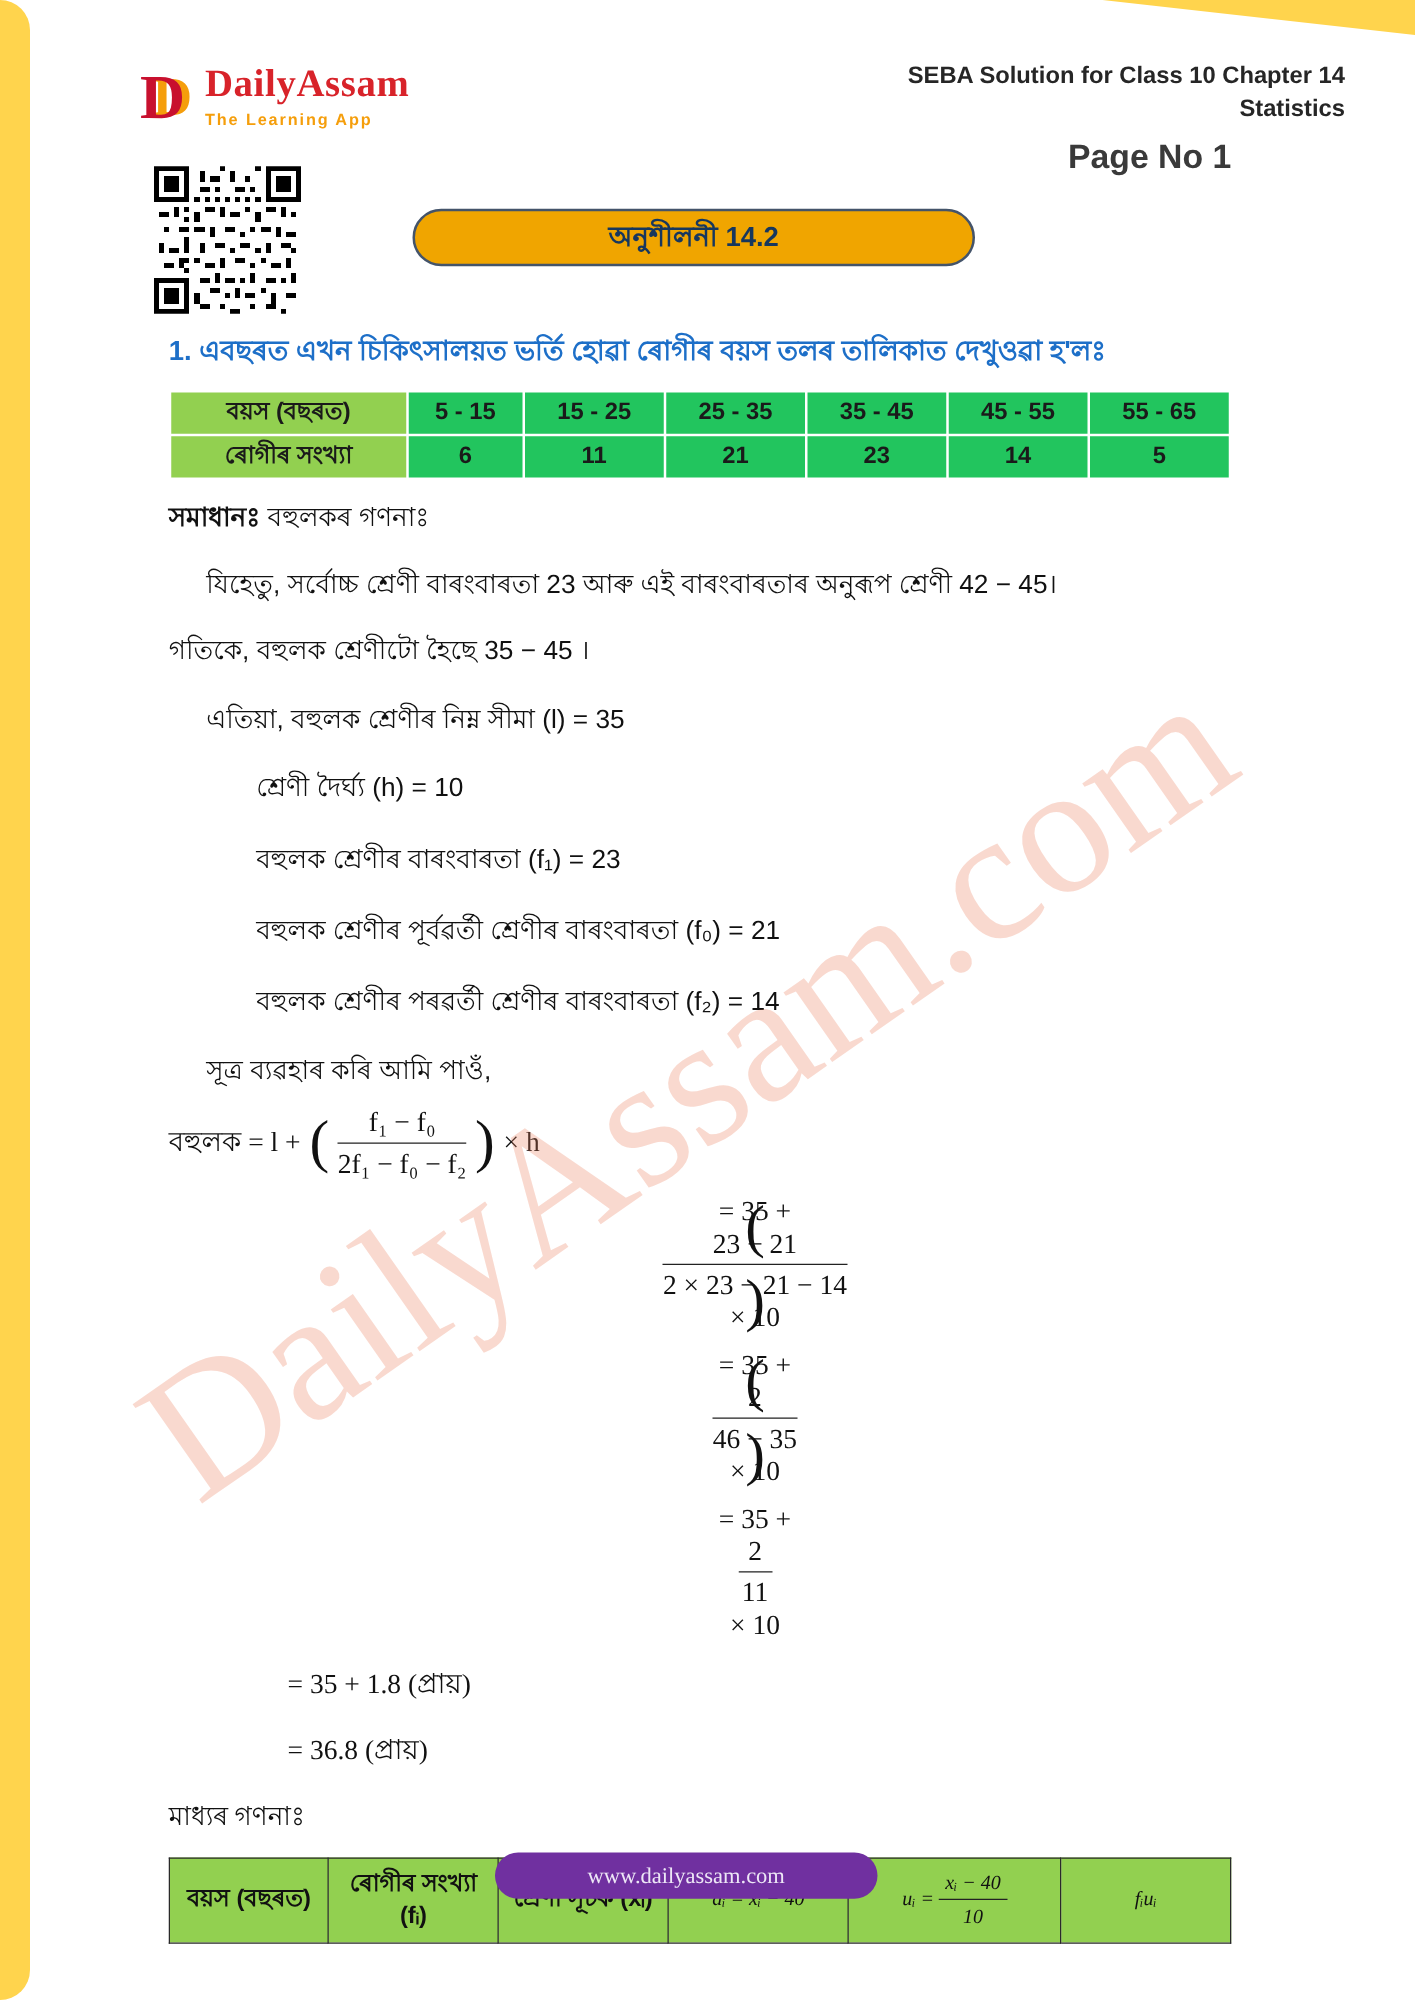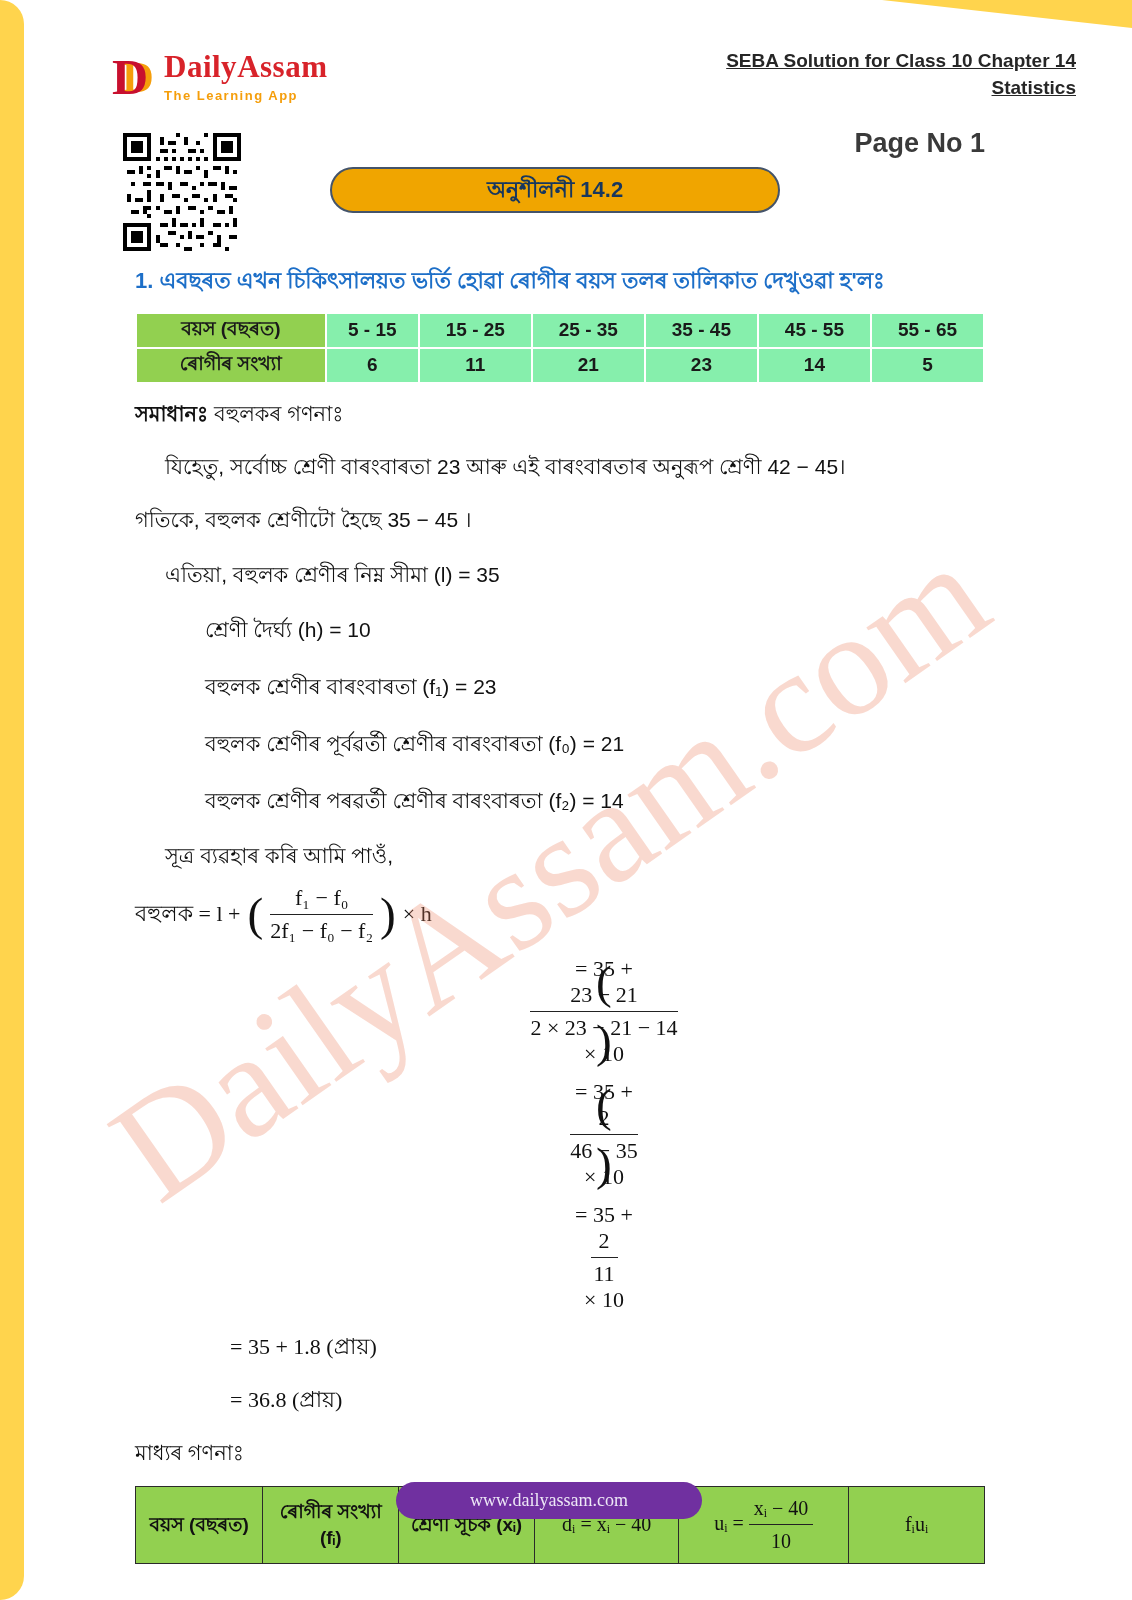--- a/index.html
+++ b/index.html
@@ -19,40 +19,40 @@
 
   
   .header { position:absolute; top:48px; left:112px; right:56px; display:flex;
             justify-content:space-between; align-items:flex-start; z-index:2; }
   .brand { display:flex; align-items:center; }
   .d-icon { position:relative; width:46px; height:56px; margin-right:6px; }
   .d-back  { position:absolute; left:10px; top:4px; color:#F59E0B; font:bold 44px "Liberation Serif", serif; }
   .d-front { position:absolute; left:0; top:0; color:#C8102E; font:bold 50px "Liberation Serif", serif; }
   .brand-name { font-size:31px; font-weight:bold; color:#D8232A; letter-spacing:0.5px; font-family:"Liberation Serif", serif;}
   .brand-tagline { font-size:13px; font-weight:bold; color:#F59E0B; letter-spacing:1.5px; margin-top:3px; }
-  .doc-title { text-align:right; font-size:19px; font-weight:bold; color:#262626; line-height:1.4;text-decoration:underline; }
-
-  .pageno { position:absolute; top:128px; right:147px; font-size:27px; font-weight:600; color:#3a3a3a; z-index:2; }
+  .doc-title { text-align:right; font-size:19px; font-weight:bold; color:#262626; line-height:1.4; }
+
+  .pageno { position:absolute; top:110px; right:147px; font-size:27px; font-weight:600; color:#3a3a3a; z-index:2; }
 
   .qr { position:absolute; top:133px; left:123px; width:118px; height:118px; z-index:2; }
 
   .badge { position:absolute; top:167px; left:330px; width:450px; height:46px; z-index:2;
            background:#F0A500; border:2px solid #44546A; border-radius:24px;
            display:flex; align-items:center; justify-content:center;
            font-size:22px; font-weight:bold; color:#17375E; }
 
   
   .content { position:absolute; top:256px; left:135px; width:850px; z-index:2; color:#111;margin-top:11px; }
 
   .question { color:#1D6FC8; font-weight:bold; font-size:22px; line-height:1.3; }
 
   table.t1 { width:100%; border-collapse:separate; border-spacing:2px; margin-top:16px; }
   table.t1 td { height:33px; text-align:center; font-size:19px; font-weight:bold; color:#1a1a1a; }
   td.green { background:#92D050; width:22.5%; }
-  td.orange { background:#86efac; }
+  td.orange { background:#22c55e; }
 
   .instruction { margin-top:30px; color:#1D6FC8; font-weight:bold; font-size:22px; line-height:2.3; }
 
   .sol { font-family:Liberation Sans, sans-serif; font-size:21px; color:#111; }
   .sol-head { margin-top:14px; }
   .sol-head .b { font-weight:bold; }
   .m18 { margin-top:18px; } .m20 { margin-top:20px; } .m22 { margin-top:22px; }
   .ind1 { margin-left:30px; } .ind2 { margin-left:70px; }
 
   
@@ -65,21 +65,21 @@
   .frac .num { display:block; border-bottom:1.6px solid #222; padding:0 8px 3px; }
   .frac .den { display:block; padding-top:3px; }
   .paren { font-size:215%; font-weight:400; line-height:0; font-family:"Liberation Serif", serif; }
   .fplain { margin-top:16px; font-family:"Liberation Serif", serif; font-size:22px; }
 
   .mean-head { margin-top:18px; font-family:"Liberation Serif", serif; font-size:21px; }
 
   table.t2 { width:100%; border-collapse:collapse; margin-top:14px; }
   table.t2 td { background:#92D050; border:1.5px solid #2a2a2a; text-align:center; vertical-align:middle;
                 font-size:19px; font-weight:bold; color:#111; padding:8px 4px; height:66px; line-height:1.35; }
-  table.t2 td.math { font-family:"Liberation Serif", serif; font-weight:normal; font-size:20px; }
+  table.t2 td.math { font-family:"Liberation Serif", serif; font-style:italic; font-weight:normal; font-size:16px; }
   .frac.small .num { border-bottom:1.4px solid #222; padding:0 5px 2px; }
 
   .footer-pill { position:absolute; top:1482px; left:396px; width:306px; height:37px; z-index:2;
                  background:#7030A0; border-radius:19px; display:flex; align-items:center; justify-content:center;
                  color:#EDE7F6; font-size:18px;font-family:Liberation Serif, serif; }
 </style>
 </head>
 <body>
 
 <div class="page">

